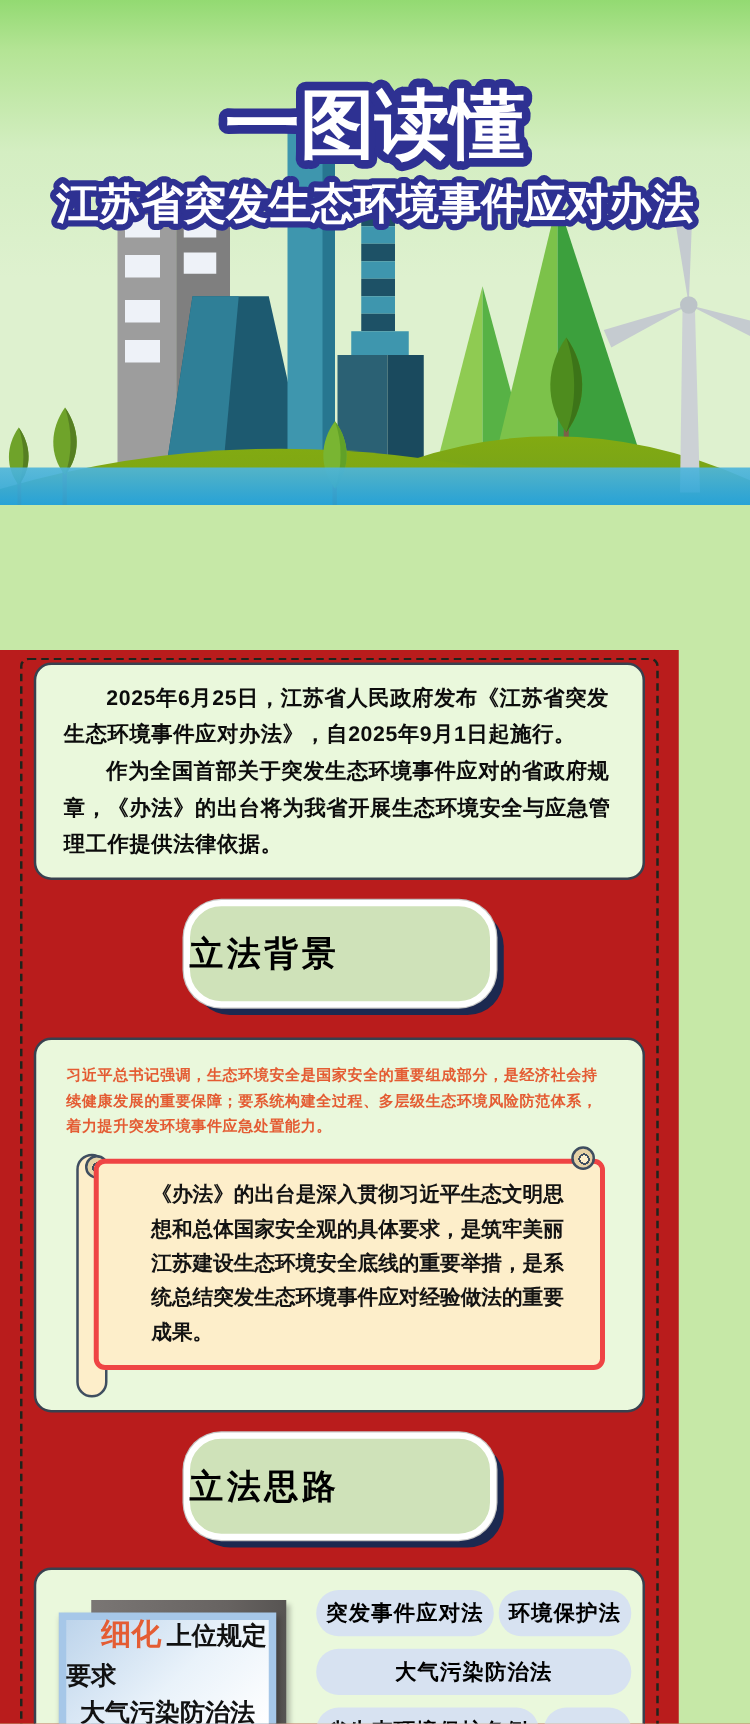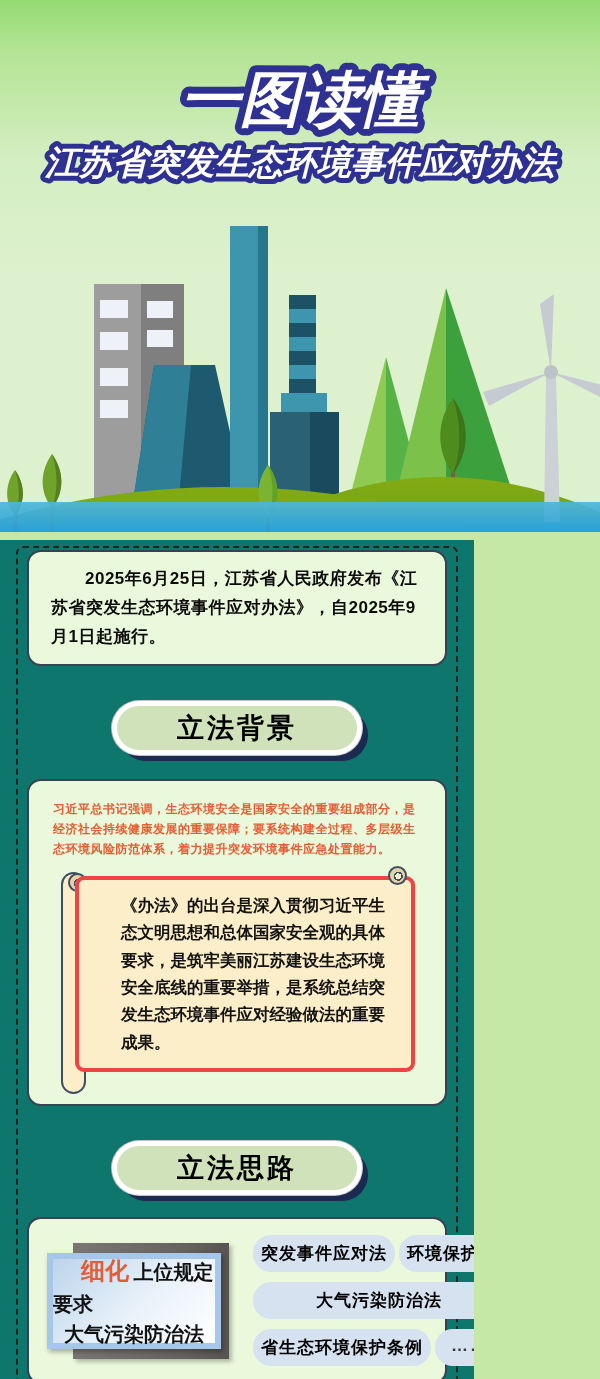--- a/index.html
+++ b/index.html
@@ -3,51 +3,50 @@
 <meta charset="utf-8">
 <style>
   html,body{margin:0;padding:0;}
   body{
     width:600px;height:1379px;overflow:hidden;position:relative;
     font-family:"Liberation Sans","DejaVu Sans",sans-serif;
     background:#c6e8a7;
   }
   
   .header{
-    position:absolute;top:0;left:0;width:600px;height:532px;
+    position:absolute;top:0;left:0;width:600px;height:404px;
     background:linear-gradient(180deg,#93da72 0%,#b4e495 10%,#d4eec2 30%,#def1cf 55%,#def1cf 100%);
     overflow:hidden;
-    font-style:italic;
   }
   .title-svg{position:absolute;top:40px;left:0;}
   .illu{position:absolute;bottom:0;left:0;}
   
   .content{
-    position:absolute;top:540px;left:0;width:474px;bottom:0;
-    background:#0f766e;overflow:hidden;
+    position:absolute;top:520px;left:0;width:543px;bottom:0;
+    background:#b91c1c;overflow:hidden;
   }
   .dashed-frame{
     position:absolute;top:6px;left:16px;right:16px;height:2200px;
     border:2px dashed #1f241c;border-radius:7px;
   }
   .inner{position:relative;padding:10px 27px 0 27px;}
   .gbox{
     background:#eaf8dc;border:2px solid #38414f;border-radius:14px;
     box-sizing:border-box;
   }
   .intro-box{padding:12px 22px;}
   .intro-box p{
     margin:0;font-size:17px;line-height:1.72;font-weight:bold;color:#0c0c0c;
     text-indent:2em;letter-spacing:0.5px;
   }
   .section-btn{
-    width:240px;margin:35px auto 0 auto;
+    width:240px;margin:16px auto 0 auto;
     background:#cfe2b9;border:5px solid #ffffff;border-radius:30px;
     box-shadow:0 0 0 1px #c4c4c4,7px 7px 0 -1px #1c2950;
-    text-align:center;padding:4px 0;
+    text-align:left;padding:20px 0;
   }
   .section-btn span{
     font-size:27px;font-weight:bold;color:#000;letter-spacing:3px;
   }
   .bg-box{margin-top:24px;padding:12px 20px 22px 20px;}
   .quote{
     margin:6px 4px 0 4px;font-size:12px;line-height:1.7;font-weight:bold;
     color:#e45c33;letter-spacing:0.5px;
   }
   
@@ -207,20 +206,21 @@
     <text x="300" y="134" text-anchor="middle" font-family="Liberation Sans, DejaVu Sans, sans-serif" font-size="34" font-weight="bold" fill="#ffffff" stroke="#2e3192" stroke-width="10" stroke-linejoin="round" paint-order="stroke">江苏省突发生态环境事件应对办法</text>
   </svg>
 </div>
 
 <div class="content">
   <div class="dashed-frame"></div>
   <div class="inner">
 
     <div class="gbox intro-box">
       <p>2025年6月25日，江苏省人民政府发布《江苏省突发生态环境事件应对办法》，自2025年9月1日起施行。</p>
+      <p>作为全国首部关于突发生态环境事件应对的省政府规章，《办法》的出台将为我省开展生态环境安全与应急管理工作提供法律依据。</p>
     </div>
 
     <div class="section-btn">
       <span>立法背景</span>
     </div>
 
     <div class="gbox bg-box">
       <p class="quote">习近平总书记强调，生态环境安全是国家安全的重要组成部分，是经济社会持续健康发展的重要保障；要系统构建全过程、多层级生态环境风险防范体系，着力提升突发环境事件应急处置能力。</p>
       <div class="scroll">
         <div class="roll"></div>

